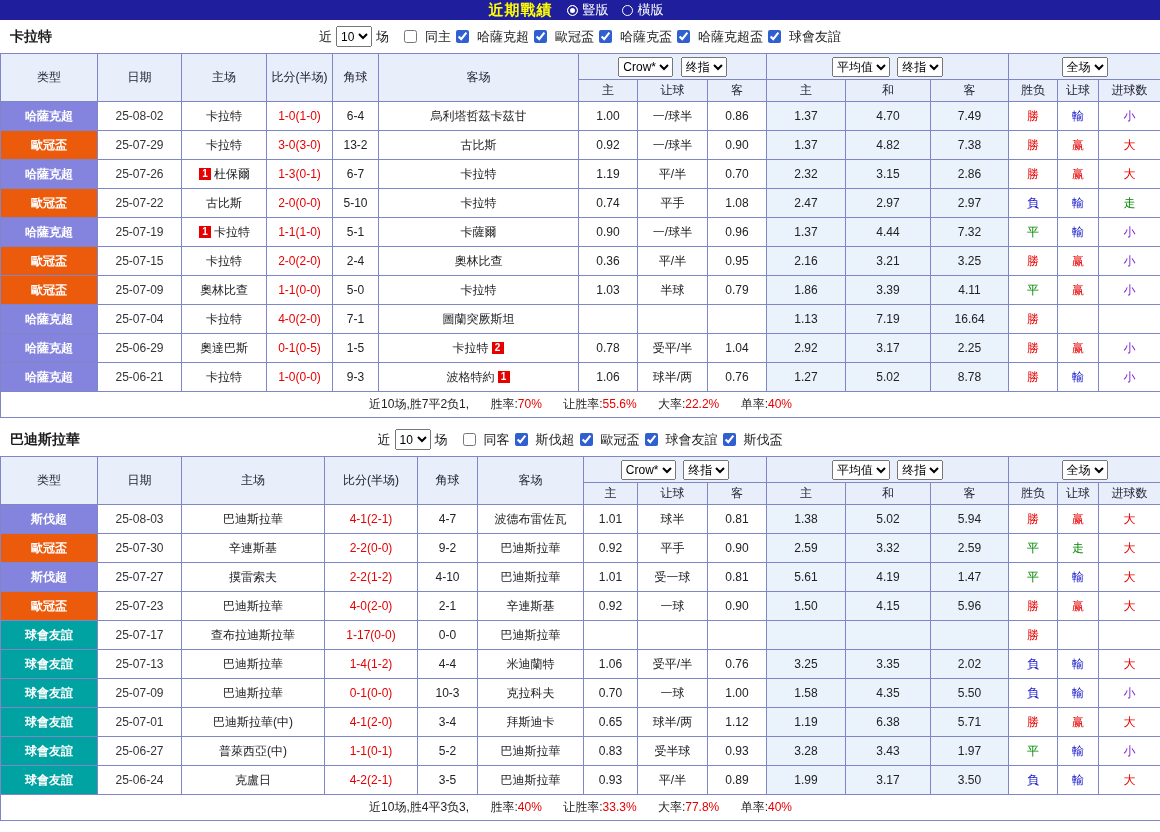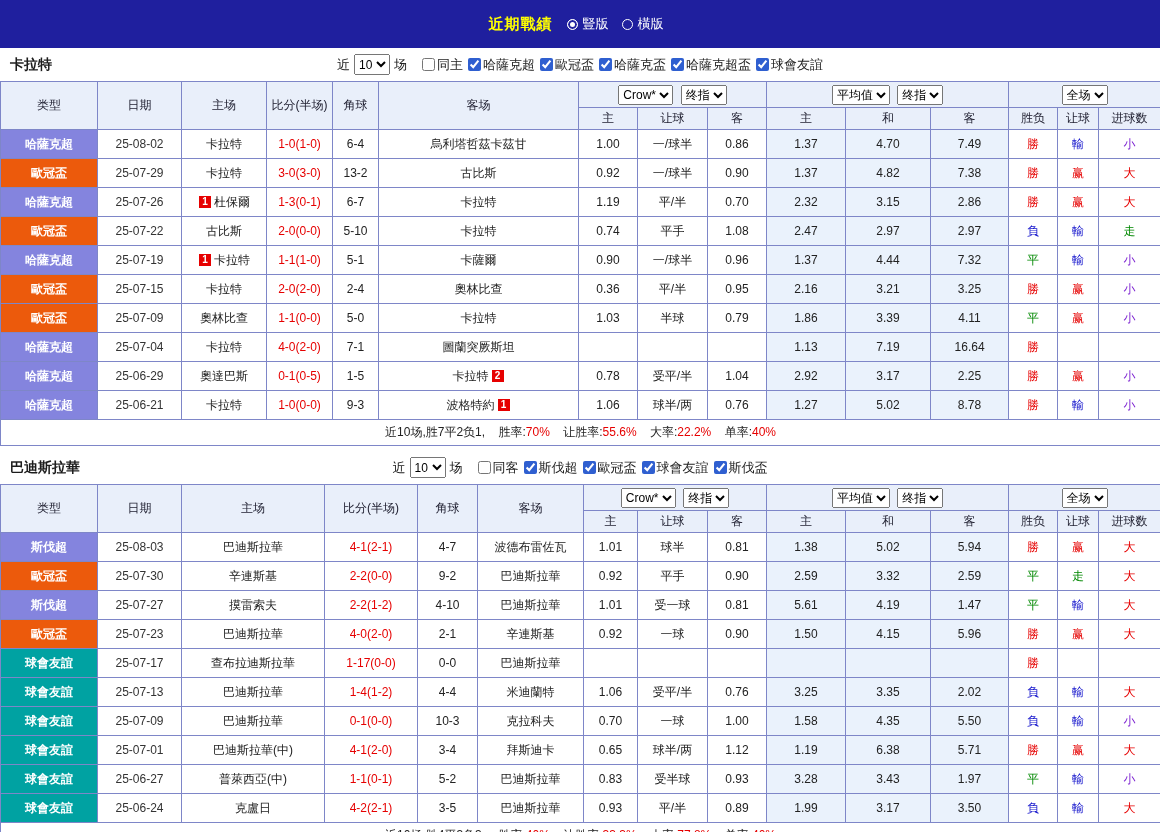--- a/index.html
+++ b/index.html
@@ -1,48 +1,48 @@
 <!DOCTYPE html>
 <html style="--accent_bar: #1f1f9e; --title: #ffff00; --score: #e60000; --win: #e60000; --big: #e60000; --lose: #1414cc; --draw: #008800; --walk: #008800; --small: #7a1fd0; --focus_team: #008000;"><head>
 <meta charset="utf-8">
 <style>
   html,body{margin:0;padding:0;background:#fff;}
   body{width:1160px;font-family:"Liberation Sans","DejaVu Sans",sans-serif;color:#222;}
   
-  .topbar{height:48px;background:var(--accent_bar,#1f1f9e);display:flex;align-items:center;justify-content:center;gap:14px;}
+  .topbar{height:20px;background:var(--accent_bar,#1f1f9e);display:flex;align-items:center;justify-content:center;gap:14px;}
   .topbar .title{color:var(--title,#ffff00);font-weight:bold;font-size:15px;letter-spacing:1px;}
   .radio-group{display:flex;align-items:center;gap:5px;color:#fff;font-size:13px;}
   .radio{width:11px;height:11px;border-radius:50%;border:1px solid #fff;display:inline-block;box-sizing:border-box;cursor:pointer;}
   .radio.sel{background:#fff;box-shadow:inset 0 0 0 2px var(--accent_bar,#1f1f9e);}
   .radio-label{margin-right:8px;}
   
   .section-head{position:relative;height:33px;display:flex;align-items:center;}
   .team-name{position:absolute;left:10px;font-weight:bold;font-size:14px;color:#1c1c1c;}
   .filters{margin:0 auto;display:flex;align-items:center;gap:4px;font-size:13px;color:#222;}
   .filters select{font-size:12px;height:21px;}
-  .chk{display:inline-flex;align-items:center;gap:1px;cursor:pointer;}
+  .chk{display:inline-flex;align-items:center;gap:7px;cursor:pointer;}
   .chk input{margin:0 1px;width:13px;height:13px;accent-color:#2f5fd0;}
   .chk.space{margin-left:10px;}
   
   table.grid{width:1160px;border-collapse:collapse;table-layout:fixed;font-size:12px;}
   .grid th,.grid td{border:1px solid #7e86c8;text-align:center;padding:0 1px;overflow:hidden;white-space:nowrap;}
   .grid thead th{background:#e9effa;font-weight:normal;color:#223;}
   .grid thead tr.h1 th{height:25px;}
   .grid thead tr.h2 th{height:21px;}
   .sel-cell select{font-size:12px;height:20px;margin:0 2px;}
   .grid tbody td{height:28px;color:#222;background:#fff;}
   .grid tbody td.lg{color:#fff;font-weight:bold;}
   .grid tbody td.date{color:#333;}
   .grid tbody td.score{color:var(--score,#e60000);}
   .grid tbody td.avgc{background:#eaf2fc;}
   .team .tn{padding:0 1px;}
   .t-green{color:var(--focus_team,#008000);}
   .card{display:inline-block;background:#e60000;color:#fff;font-size:10px;line-height:12px;min-width:8px;padding:0 2px;margin:0 2px;vertical-align:1px;font-weight:bold;}
   tfoot td.summary{height:25px;font-size:12px;color:#222;background:#fff;text-align:center;}
-  .s-pair{margin-left:10px;}
+  .s-pair{margin-left:18px;}
   .s-value{color:#e60000;}
   .gap{height:5px;}
 </style>
 </head>
 <body>
 
 <div class="topbar">
   <span class="title">近期戰績</span>
   <div class="radio-group">
     <span class="radio sel"></span>

